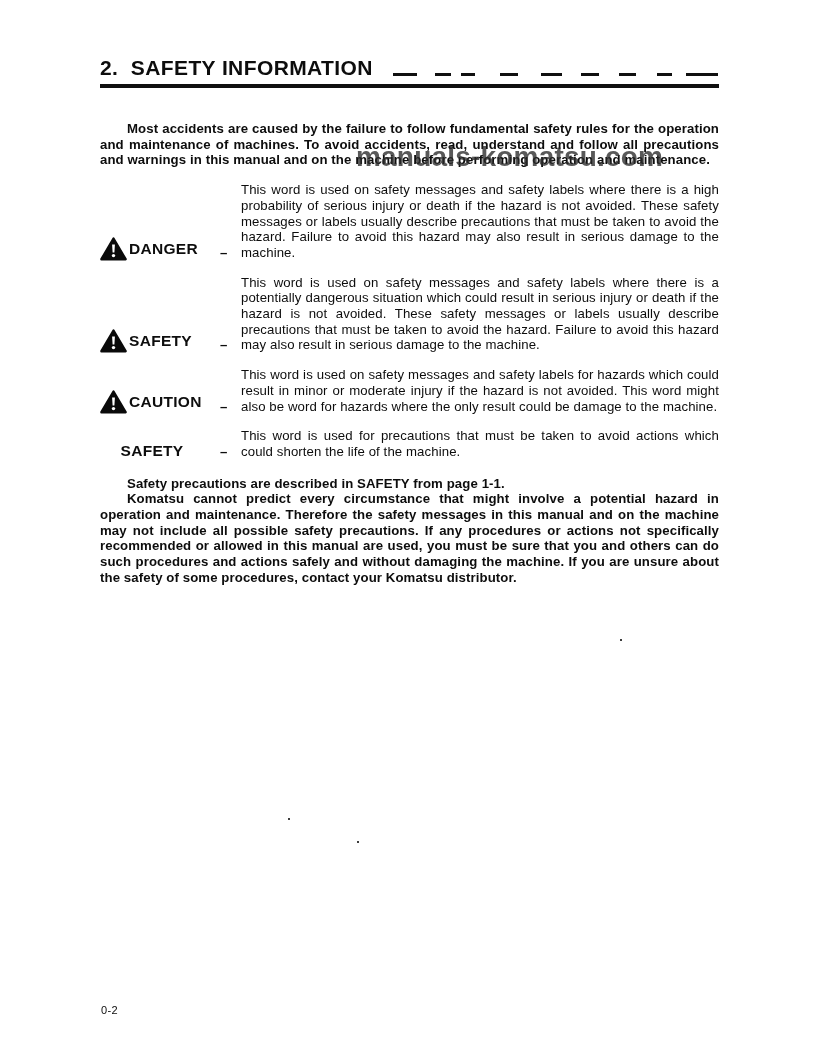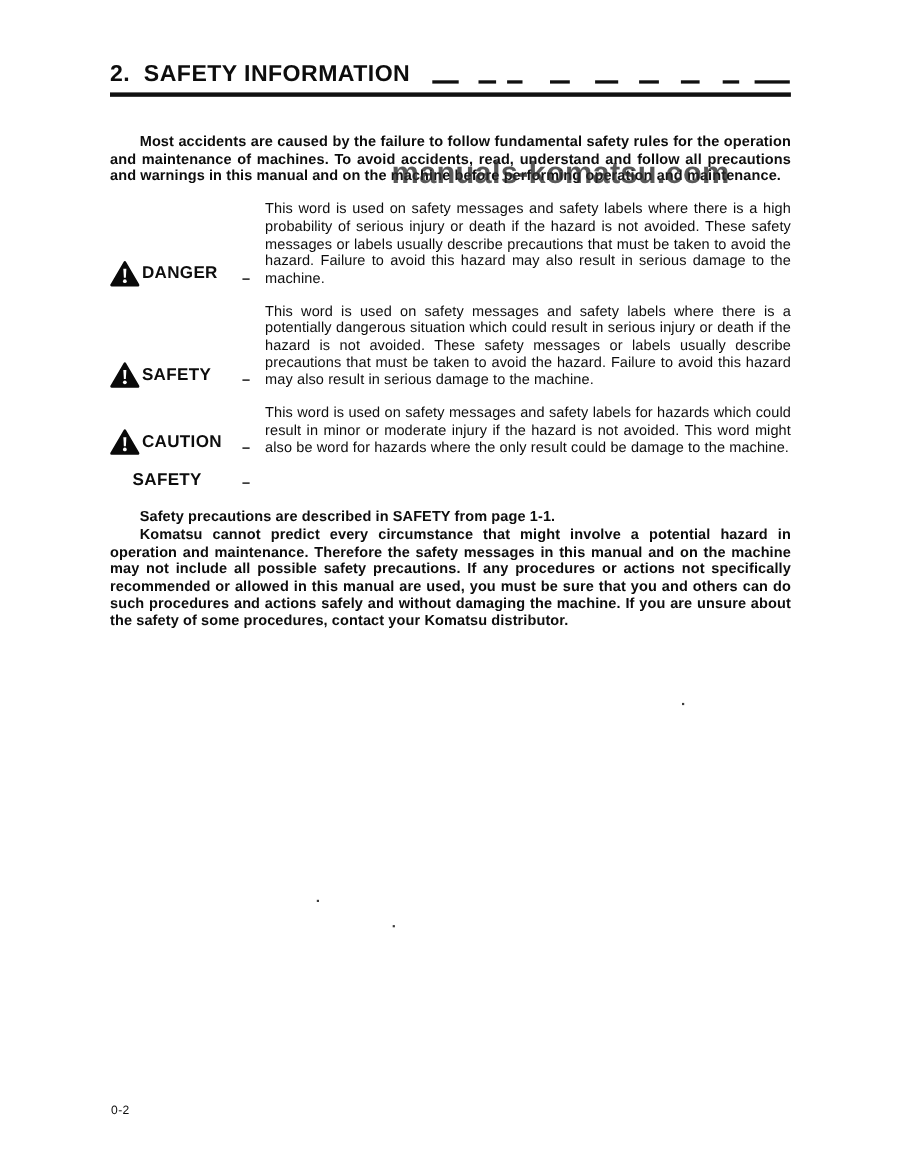--- a/index.html
+++ b/index.html
@@ -188,20 +188,21 @@
     </div>
     <div class="signal-dash-col body-text">–</div>
     <div class="signal-text body-text">This word is used on safety messages and safety labels for hazards which could result in minor or moderate injury if the hazard is not avoided. This word might also be word for hazards where the only result could be damage to the machine.</div>
   </div>
 
   <div class="signal-row">
     <div class="signal-label-col no-icon">
       <span class="signal-label">SAFETY</span>
     </div>
     <div class="signal-dash-col body-text">–</div>
+    <div class="signal-text body-text">This word is used for precautions that must be taken to avoid actions which could shorten the life of the machine.</div>
   </div>
 
   <div class="closing body-text">
     <p>Safety precautions are described in SAFETY from page 1-1.</p>
     <p>Komatsu cannot predict every circumstance that might involve a potential hazard in operation and maintenance. Therefore the safety messages in this manual and on the machine may not include all possible safety precautions. If any procedures or actions not specifically recommended or allowed in this manual are used, you must be sure that you and others can do such procedures and actions safely and without damaging the machine. If you are unsure about the safety of some procedures, contact your Komatsu distributor.</p>
   </div>
 
 </div>
 
 <div class="speck" style="left:620px; top:639px;"></div>

